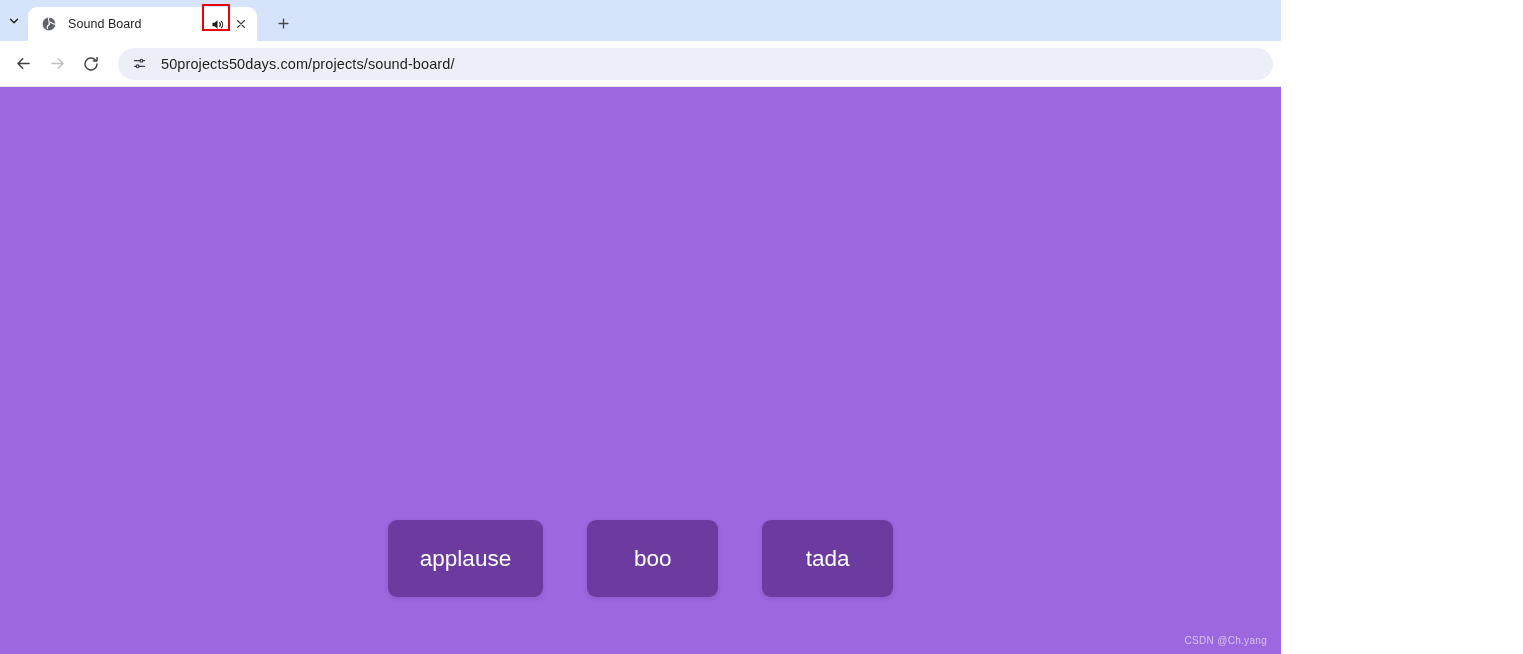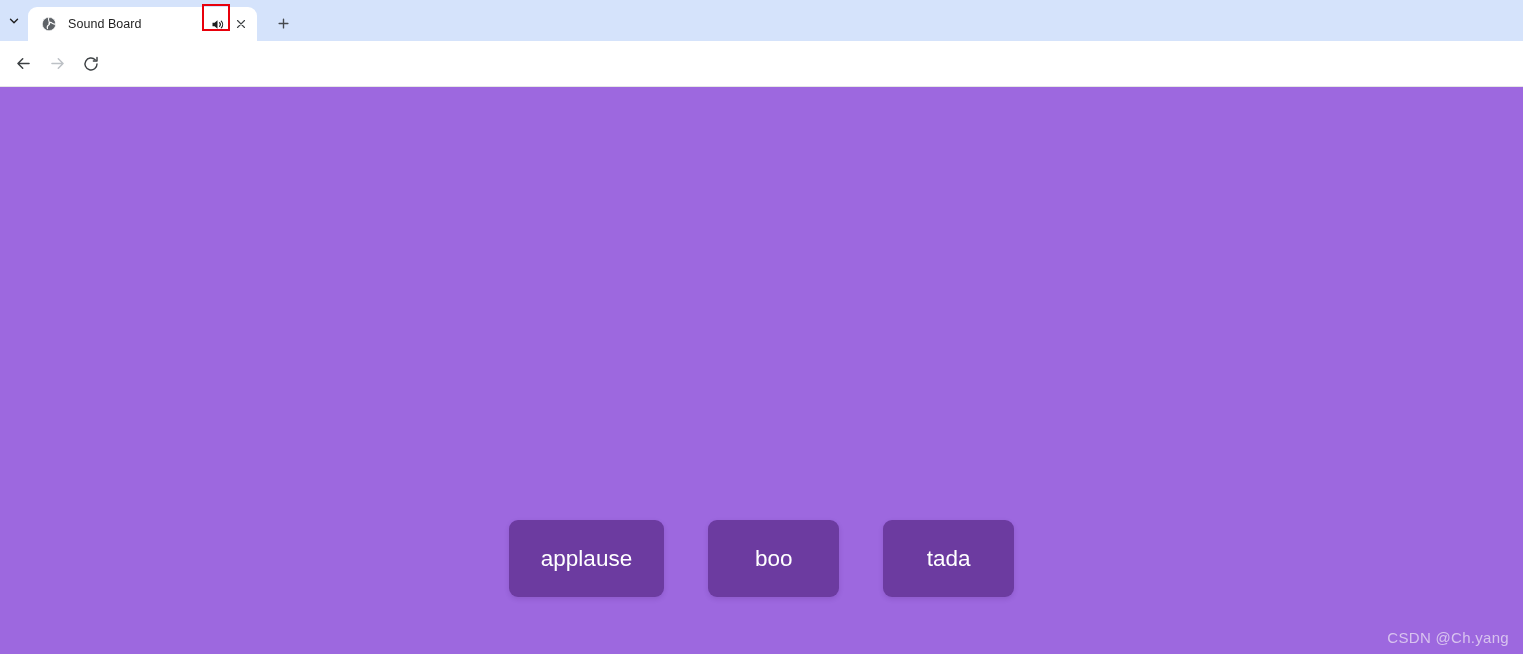--- a/index.html
+++ b/index.html
@@ -10,21 +10,21 @@
   body {
     width: 1523px;
     height: 654px;
     overflow: hidden;
     font-family: "Liberation Sans", sans-serif;
     background: #ffffff;
   }
 
   
   .browser {
-    width: 1523px;
+    width: 1281px;
     height: 654px;
     display: flex;
     flex-direction: column;
     position: relative;
   }
 
   
   .tabstrip {
     height: 41px;
     background: #d5e3fb;
@@ -213,21 +213,21 @@
     white-space: nowrap;
     box-sizing: border-box;
     min-width: 131px;
     text-align: center;
   }
 
   .watermark {
     position: absolute;
     right: 14px;
     bottom: 8px;
-    font-size: 15px;
+    font-size: 10px;
     color: #d8c3ef;
     letter-spacing: 0.3px;
     user-select: none;
   }
 </style>
 </head>
 <body>
 
 <div class="browser">
 
@@ -288,20 +288,30 @@
       </svg>
     </div>
 
     <div class="nav-btn">
       <svg width="18" height="18" viewBox="0 0 24 24">
         <path d="M20 12a8 8 0 1 1-2.4-5.7" stroke="#3c4043" stroke-width="1.9" fill="none" stroke-linecap="round"></path>
         <path d="M20 3.2V8h-4.8" stroke="#3c4043" stroke-width="1.9" fill="none" stroke-linecap="round" stroke-linejoin="round"></path>
       </svg>
     </div>
 
+    <div class="omnibox">
+      <span class="site-settings-icon">
+        <svg width="15" height="15" viewBox="0 0 24 24">
+          <path d="M4 7.5h9M17 7.5h3M4 16.5h3M11 16.5h9" stroke="#3c4043" stroke-width="1.9" stroke-linecap="round"></path>
+          <circle cx="15" cy="7.5" r="2.3" fill="none" stroke="#3c4043" stroke-width="1.9"></circle>
+          <circle cx="9" cy="16.5" r="2.3" fill="none" stroke="#3c4043" stroke-width="1.9"></circle>
+        </svg>
+      </span>
+      <span class="omnibox-url" title="50projects50days.com/projects/sound-board/">50projects50days.com/projects/sound-board/</span>
+    </div>
   </div>
 
   <div class="viewport">
 
     <div class="sound-board">
       <button class="sound-btn">applause</button>
       <button class="sound-btn">boo</button>
       <button class="sound-btn">tada</button>
     </div>
 

